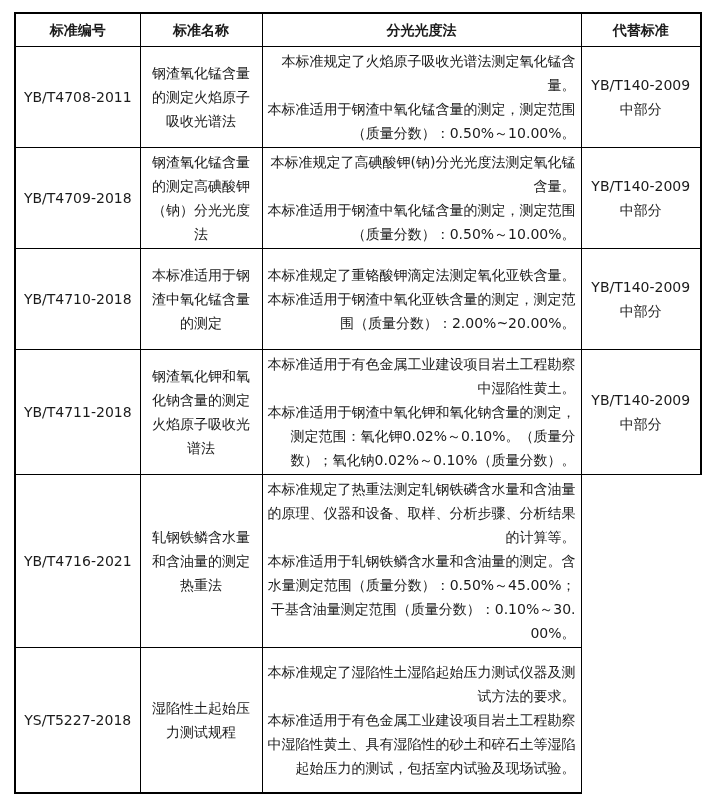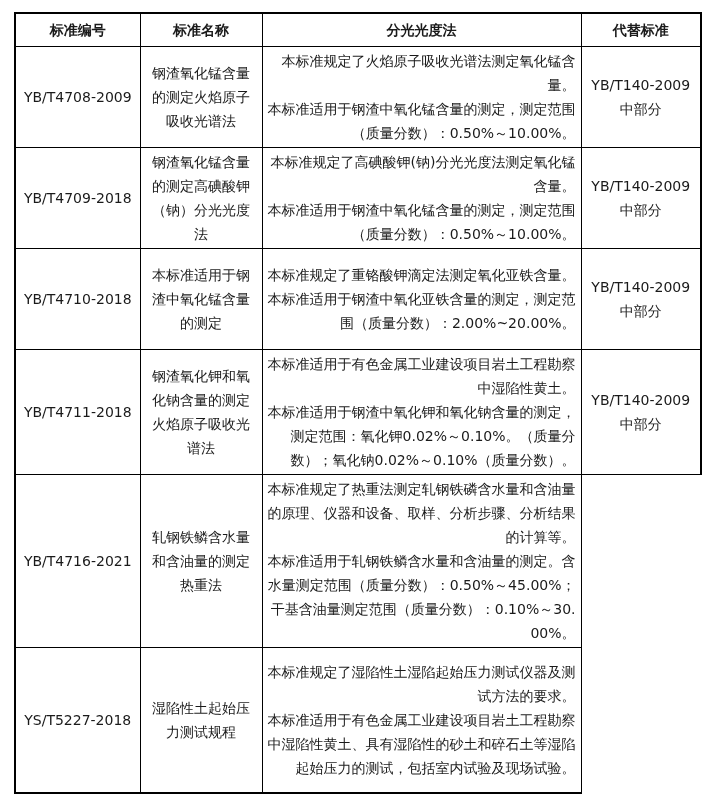--- a/index.html
+++ b/index.html
@@ -83,21 +83,21 @@
       <tr>
         <th>标准编号</th>
         <th>标准名称</th>
         <th>分光光度法</th>
         <th>代替标准</th>
       </tr>
     </thead>
     <tbody>
 
     <tr style="height: 95px;">
-          <td class="col-code">YB/T4708-2009</td>
+          <td class="col-code">YB/T4708-2011</td>
           <td class="col-name">钢渣氧化锰含量的测定火焰原子吸收光谱法</td>
           <td class="col-content">
             <div class="para">本标准规定了火焰原子吸收光谱法测定氧化锰含量。</div>
             <div class="para">本标准适用于钢渣中氧化锰含量的测定，测定范围（质量分数）：0.50%～10.00%。</div>
           </td>
           <td class="col-replaces">YB/T140-2009
 中部分</td>
         </tr>
         <tr style="height: 97px;">
           <td class="col-code">YB/T4709-2018</td>

